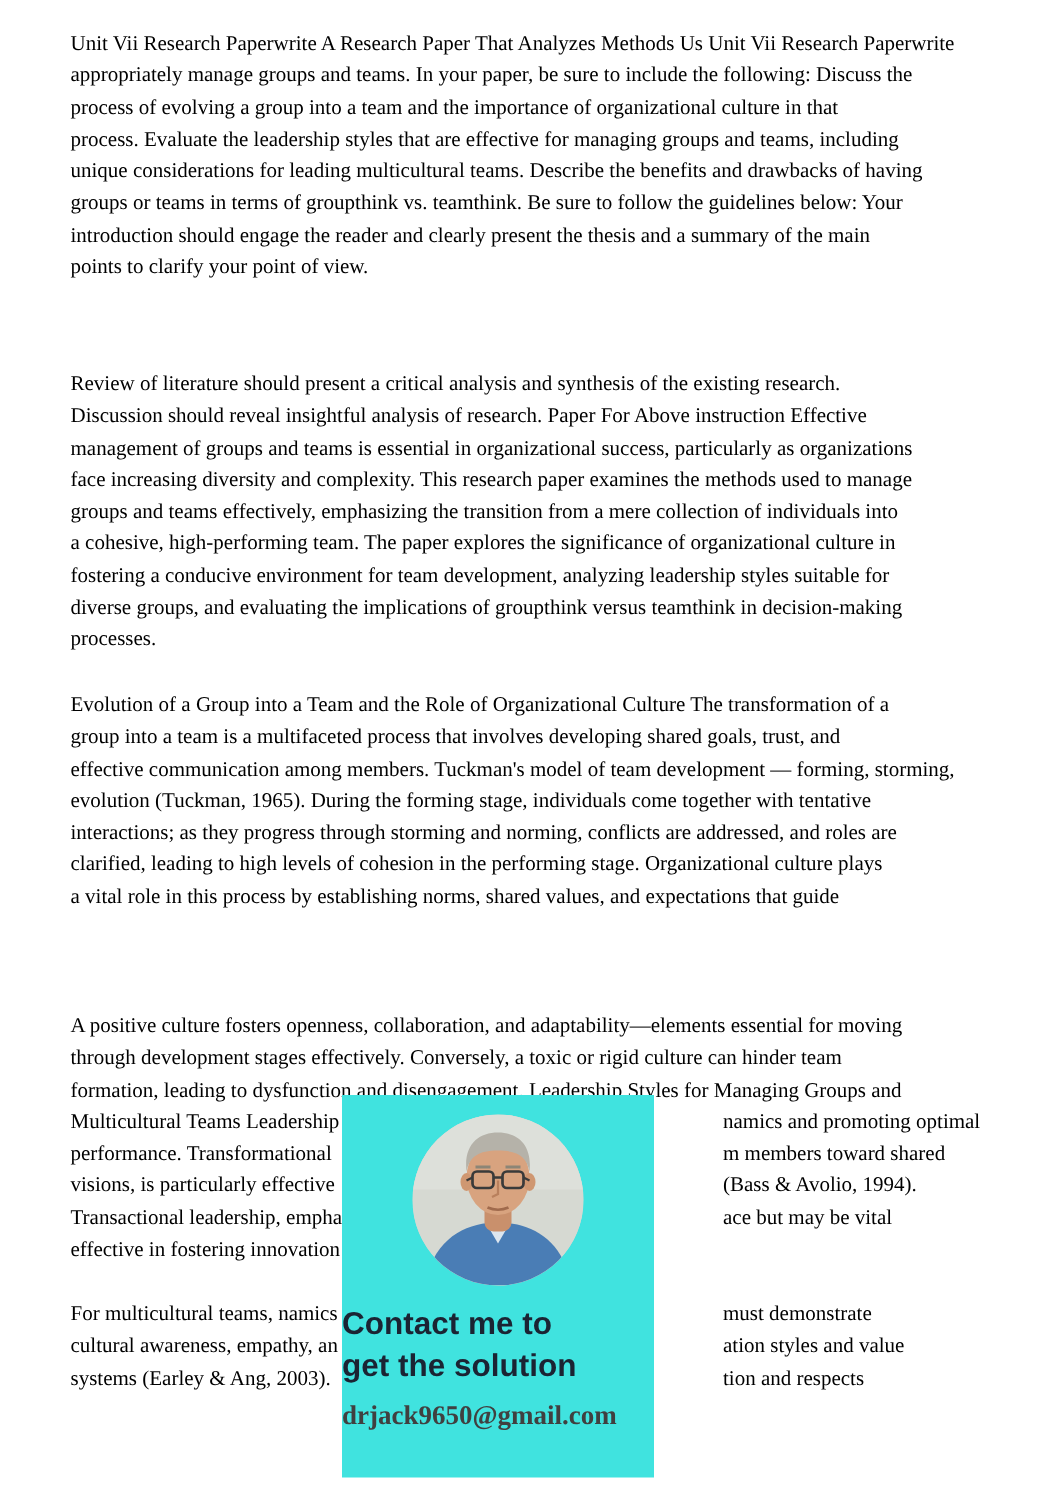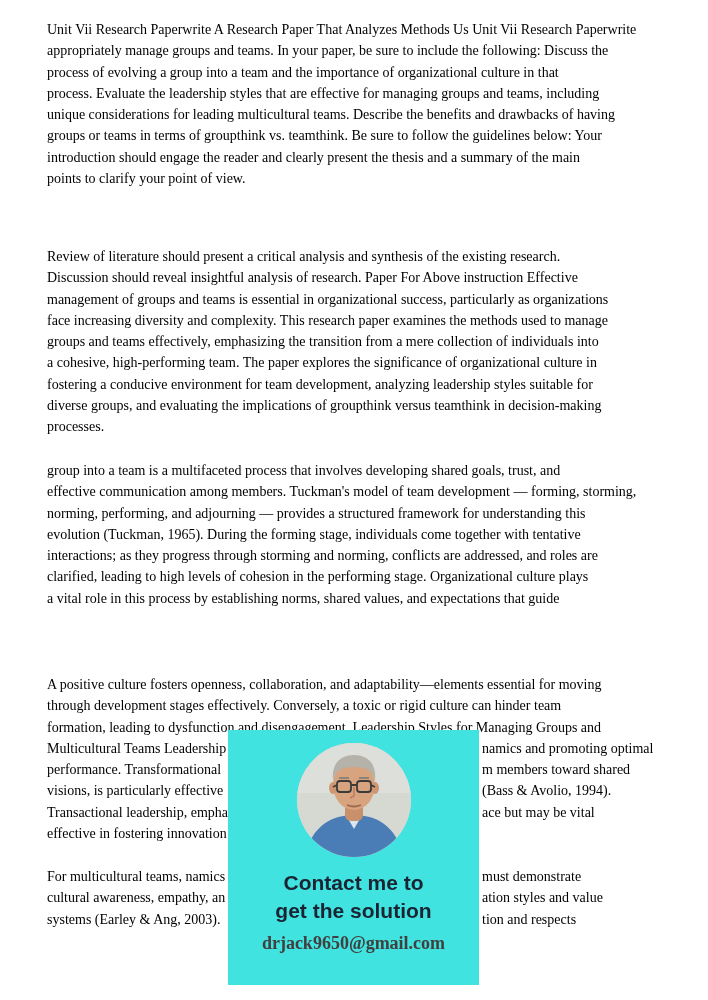--- a/index.html
+++ b/index.html
@@ -32,24 +32,24 @@
   #para-1 { top: 19px; }
   #para-2 { top: 246px; }
   #para-3 { top: 460px; }
   #para-4 { top: 674px; }
   #para-5 { top: 866px; }
 
   .contact-card {
     position: absolute;
     left: 228px;
     top: 730px;
-    width: 251px;
+    width: 208px;
     height: 255px;
     background: #40e3df;
-    text-align: center;
+    text-align: left;
   }
   .photo-circle {
     width: 114px;
     height: 114px;
     margin: 13px auto 0 auto;
     border-radius: 50%;
     overflow: hidden;
     background: #d6d9d2;
   }
   .photo-circle svg { display: block; width: 114px; height: 114px; }
@@ -89,23 +89,23 @@
       <div class="line">Discussion should reveal insightful analysis of research. Paper For Above instruction Effective</div>
       <div class="line">management of groups and teams is essential in organizational success, particularly as organizations</div>
       <div class="line">face increasing diversity and complexity. This research paper examines the methods used to manage</div>
       <div class="line">groups and teams effectively, emphasizing the transition from a mere collection of individuals into</div>
       <div class="line">a cohesive, high-performing team. The paper explores the significance of organizational culture in</div>
       <div class="line">fostering a conducive environment for team development, analyzing leadership styles suitable for</div>
       <div class="line">diverse groups, and evaluating the implications of groupthink versus teamthink in decision-making</div>
       <div class="line">processes.</div>
     </div>
   <div class="para" id="para-3">
+      <div class="line">Evolution of a Group into a Team and the Role of Organizational Culture The transformation of a</div>
       <div class="line">group into a team is a multifaceted process that involves developing shared goals, trust, and</div>
       <div class="line">effective communication among members. Tuckman's model of team development — forming, storming,</div>
-      <div class="line">norming, performing, and adjourning — provides a structured framework for understanding this</div>
       <div class="line">evolution (Tuckman, 1965). During the forming stage, individuals come together with tentative</div>
       <div class="line">interactions; as they progress through storming and norming, conflicts are addressed, and roles are</div>
       <div class="line">clarified, leading to high levels of cohesion in the performing stage. Organizational culture plays</div>
       <div class="line">a vital role in this process by establishing norms, shared values, and expectations that guide</div>
     </div>
   <div class="para" id="para-4">
       <div class="line">A positive culture fosters openness, collaboration, and adaptability—elements essential for moving</div>
       <div class="line">through development stages effectively. Conversely, a toxic or rigid culture can hinder team</div>
       <div class="line">formation, leading to dysfunction and disengagement. Leadership Styles for Managing Groups and</div>
       <div class="line"><span class="frag-left">Multicultural Teams Leadership</span><span class="frag-right">namics and promoting optimal</span></div>

